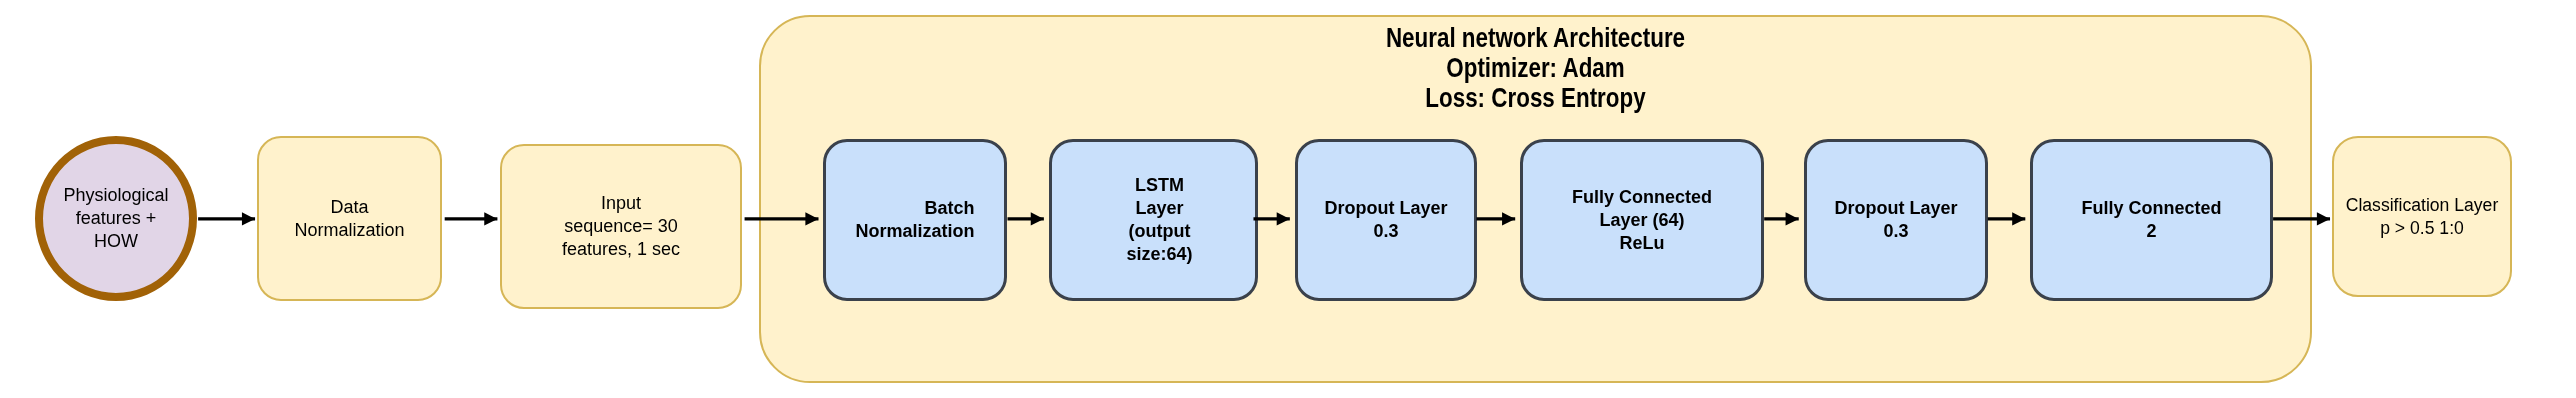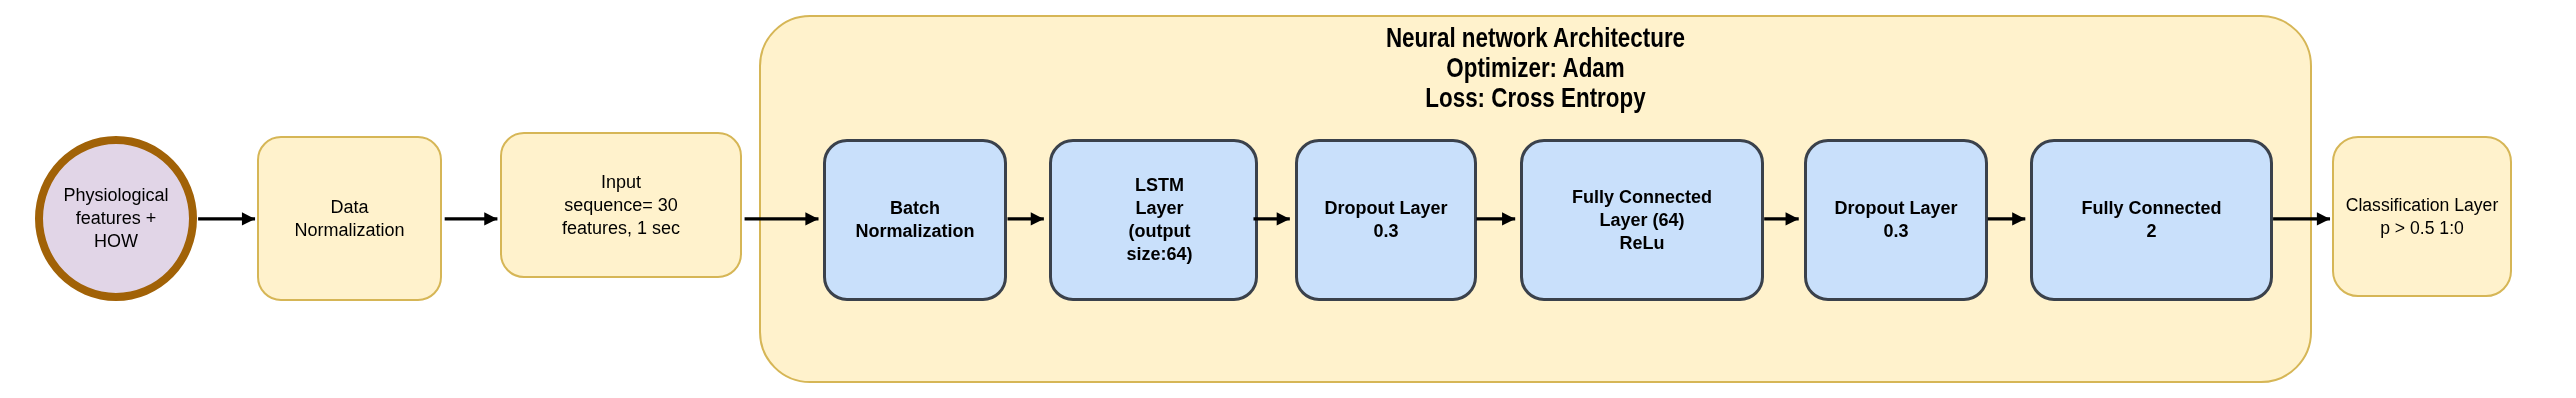--- a/index.html
+++ b/index.html
@@ -30,21 +30,21 @@
     border: 8px solid #a16207;
     border-radius: 50%;
   }
   
   .ybox {
     background: #FFF2CC;
     border: 2.4px solid #D6B656;
     border-radius: 24px;
   }
   #node-data-normalization { left: 257px; top: 136px; width: 185px; height: 165px; }
-  #node-input-sequence     { left: 500px; top: 132px; width: 242px; height: 146px; }
+  #node-input-sequence     { left: 500px; top: 144px; width: 242px; height: 165px; }
   #node-classification     { left: 2332px; top: 136px; width: 180px; height: 161px; border-radius: 26px; font-size: 17.6px; }
   
   #nn-container {
     position: absolute;
     left: 759px; top: 15px; width: 1553px; height: 368px;
     background: #FFF2CC;
     border: 2.4px solid #D6B656;
     border-radius: 51px;
     box-sizing: border-box;
     font-weight: bold;
@@ -68,21 +68,21 @@
     justify-content: center;
     text-align: center;
     white-space: pre-line;
     font-size: 18px;
     line-height: 23px;
     background: #C9E0FB;
     border: 3px solid #3A414B;
     border-radius: 24px;
     box-sizing: border-box;
   }
-  #layer-batch-norm { left: 62px;  width: 184px; }
+  #layer-batch-norm { left: 62px;  width: 184px; text-align: right; }
   #layer-lstm       { left: 288px;  width: 209px; padding-left: 12px; }
   #layer-dropout-1  { left: 534px;  width: 182px; }
   #layer-fc-64      { left: 759px; width: 244px; }
   #layer-dropout-2  { left: 1043px; width: 184px; }
   #layer-fc-2       { left: 1269px; width: 243px; }
   
   #arrows {
     position: absolute;
     left: 0; top: 0;
     width: 2576px; height: 399px;

